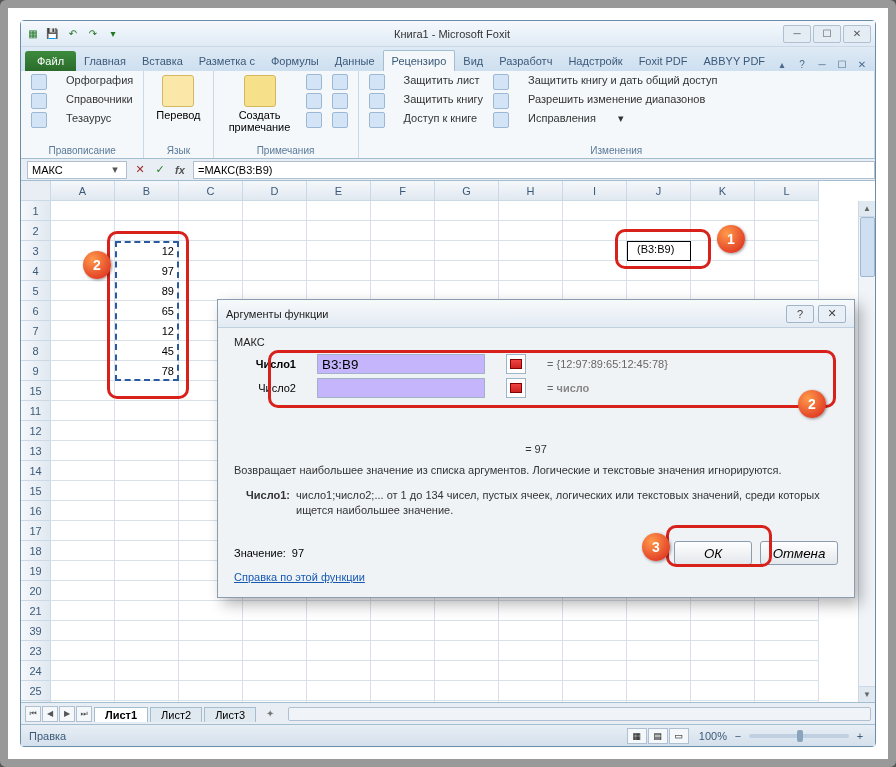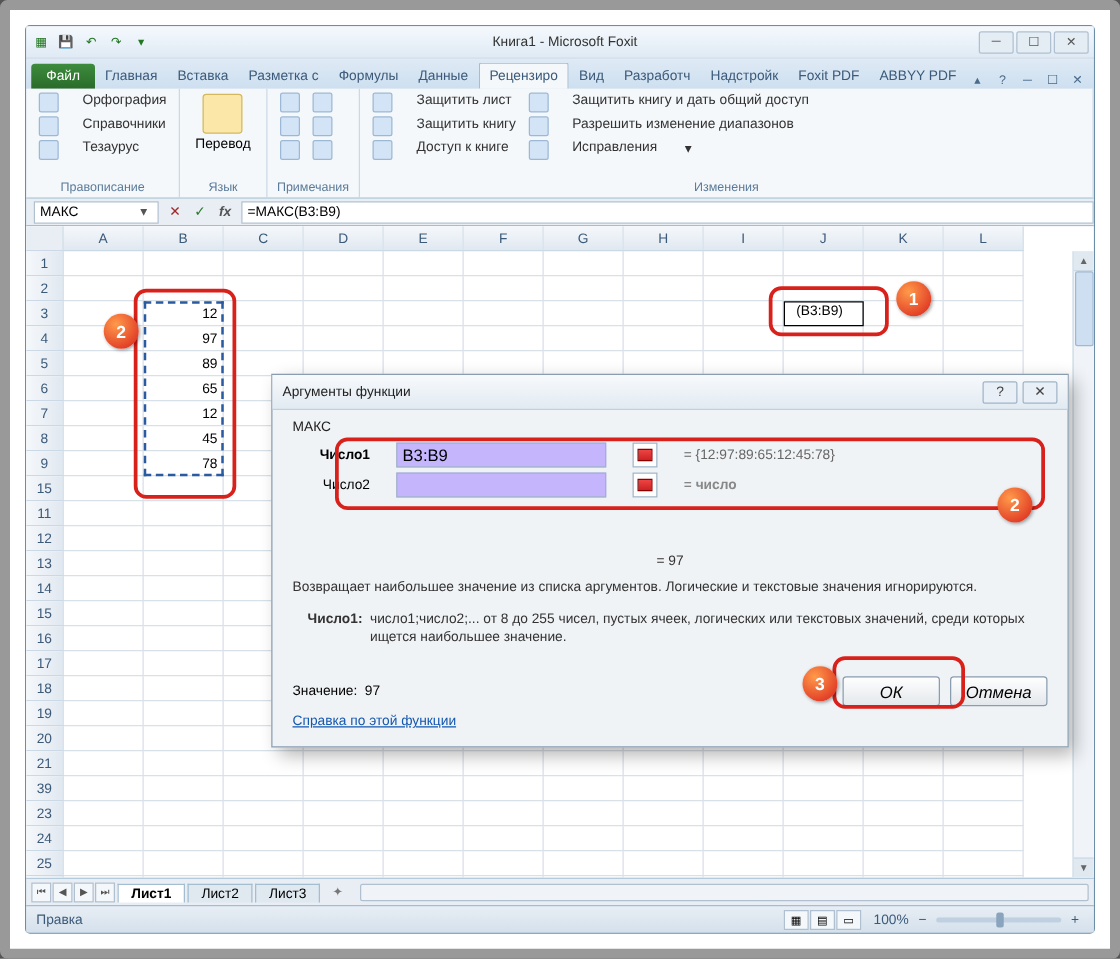--- a/index.html
+++ b/index.html
@@ -182,20 +182,24 @@
       <div class="grp-body">
             <div class="big-btn">
               <div class="big-ico"></div>
               <span>Перевод</span>
             </div>
           </div>
       <div class="group-title">Язык</div>
     </div>
     <div class="group">
       <div class="grp-body">
+        <div class="big-btn">
+              <div class="big-ico" style="background:#f7e08a"></div>
+              <span style="text-align:center;width:68px">Создать примечание</span>
+            </div>
         <div class="rcol">
           <div class="ritem">
                 <span class="ico"></span>
               </div>
           <div class="ritem">
                 <span class="ico"></span>
               </div>
           <div class="ritem">
                 <span class="ico"></span>
               </div>
@@ -663,21 +667,21 @@
         </div>
 
         <div class="callout-box" style="position:absolute; left:50px; top:50px; width:568px; height:58px;"></div>
         <div class="marker" style="left:580px; top:90px;">2</div>
 
         <div class="desc">
           <div style="text-align:center; margin-bottom:6px;">= 97</div>
           <div>Возвращает наибольшее значение из списка аргументов. Логические и текстовые значения игнорируются.</div>
           <div class="desc-detail">
             <div class="desc-arg">Число1:</div>
-            <div class="desc-txt">число1;число2;... от 8 до 255 чисел, пустых ячеек, логических или текстовых значений, среди которых ищется наибольшее значение.</div>
+            <div class="desc-txt">число1;число2;... от 1 до 134 чисел, пустых ячеек, логических или текстовых значений, среди которых ищется наибольшее значение.</div>
           </div>
         </div>
         <div class="dlg-foot">
           <span class="result-lbl">Значение:</span>
           <span class="result-val">97</span>
           <div class="dlg-foot-spacer"></div>
           <button class="dlg-btn">ОК</button>
           <div style="width:8px"></div>
           <button class="dlg-btn">Отмена</button>
         </div>

